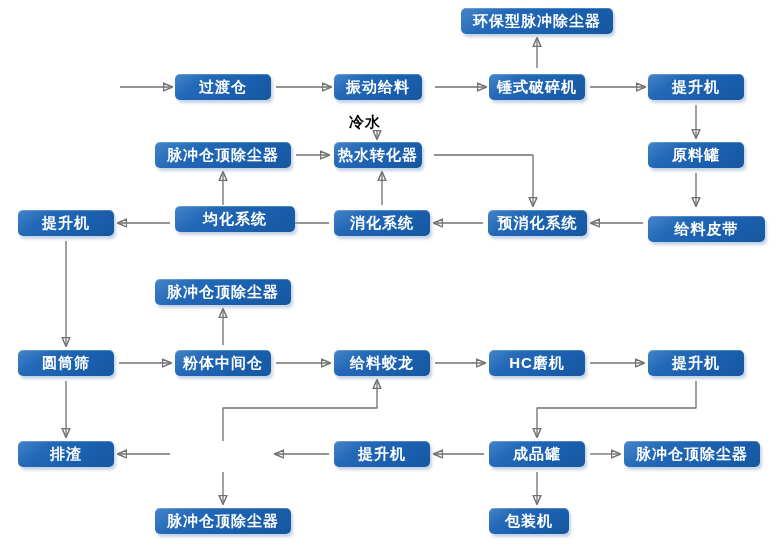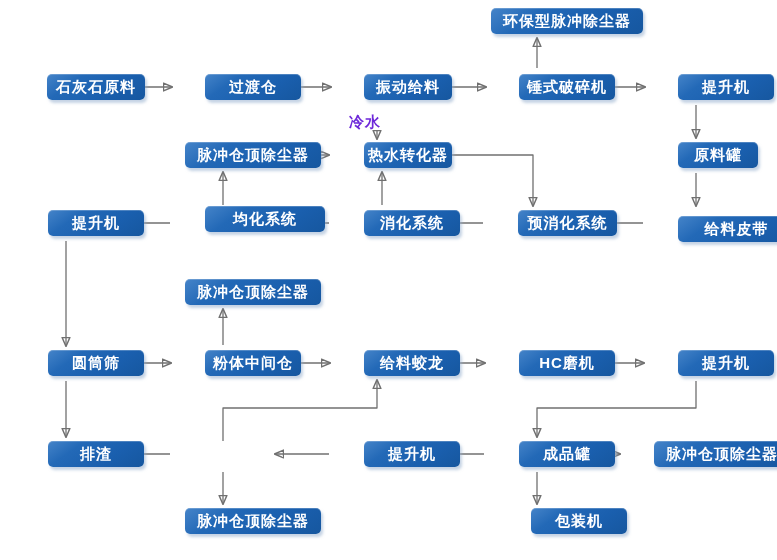--- a/index.html
+++ b/index.html
@@ -17,25 +17,24 @@
     height:26px;
     display:flex;align-items:center;justify-content:center;
     box-sizing:border-box;
     padding:0 4px;
     color:#ffffff;
     font-size:15px;font-weight:bold;letter-spacing:1px;
     white-space:nowrap;
     border-radius:5px;
     background:linear-gradient(145deg,#4584c9 0%,#2369b7 28%,#1a5fae 65%,#16579f 100%);
     box-shadow:2px 3px 3px rgba(150,175,205,0.55), inset 0 1px 0 rgba(255,255,255,0.22);
-    margin-left:30px;
   }
   .float-label{
     position:absolute;
-    color:#6d28d9;
+    color:#000000;
     font-size:15px;font-weight:bold;letter-spacing:1px;
     white-space:nowrap;
   }
 </style>
 </head>
 <body>
 
 <div class="stage">
 
   <svg class="wires" viewBox="0 0 777 560" xmlns="http://www.w3.org/2000/svg">
@@ -72,31 +71,30 @@
     <path d="M223,441 L223,408 L377,408 L377,380" marker-end="url(#ah)"></path>
     <path d="M329,454 L275,454" marker-end="url(#ah)"></path>
     <path d="M484,454 L434,454" marker-end="url(#ah)"></path>
     <path d="M590,454 L620,454" marker-end="url(#ah)"></path>
     <path d="M537,472 L537,504" marker-end="url(#ah)"></path>
     <path d="M223,472 L223,504" marker-end="url(#ah)"></path>
   </svg>
 
   <div class="node" style="left:461px;top:8px;width:152px">环保型脉冲除尘器</div>
 
-  <div class="node" style="left:17px;top:74px;width:98px">石灰石原料</div>
   <div class="node" style="left:175px;top:74px;width:96px">过渡仓</div>
   <div class="node" style="left:334px;top:74px;width:88px">振动给料</div>
   <div class="node" style="left:489px;top:74px;width:96px">锤式破碎机</div>
   <div class="node" style="left:648px;top:74px;width:96px">提升机</div>
 
   <div class="float-label" style="left:349px;top:113px">冷水</div>
 
   <div class="node" style="left:155px;top:142px;width:136px">脉冲仓顶除尘器</div>
   <div class="node" style="left:334px;top:142px;width:88px">热水转化器</div>
-  <div class="node" style="left:648px;top:142px;width:80px">原料罐</div>
+  <div class="node" style="left:648px;top:142px;width:96px">原料罐</div>
 
   <div class="node" style="left:18px;top:210px;width:96px">提升机</div>
   <div class="node" style="left:175px;top:206px;width:120px">均化系统</div>
   <div class="node" style="left:334px;top:210px;width:96px">消化系统</div>
   <div class="node" style="left:488px;top:210px;width:99px">预消化系统</div>
   <div class="node" style="left:648px;top:216px;width:117px">给料皮带</div>
 
   <div class="node" style="left:155px;top:279px;width:136px">脉冲仓顶除尘器</div>
 
   <div class="node" style="left:18px;top:350px;width:96px">圆筒筛</div>
@@ -104,15 +102,15 @@
   <div class="node" style="left:175px;top:350px;width:96px">粉体中间仓</div>
   <div class="node" style="left:489px;top:350px;width:96px">HC磨机</div>
   <div class="node" style="left:648px;top:350px;width:96px">提升机</div>
 
   <div class="node" style="left:18px;top:441px;width:96px">排渣</div>
   <div class="node" style="left:334px;top:441px;width:96px">提升机</div>
   <div class="node" style="left:489px;top:441px;width:96px">成品罐</div>
   <div class="node" style="left:624px;top:441px;width:136px">脉冲仓顶除尘器</div>
 
   <div class="node" style="left:155px;top:508px;width:136px">脉冲仓顶除尘器</div>
-  <div class="node" style="left:501px;top:508px;width:96px">包装机</div>
+  <div class="node" style="left:489px;top:508px;width:80px">包装机</div>
 
 </div>
 
 </body></html>

